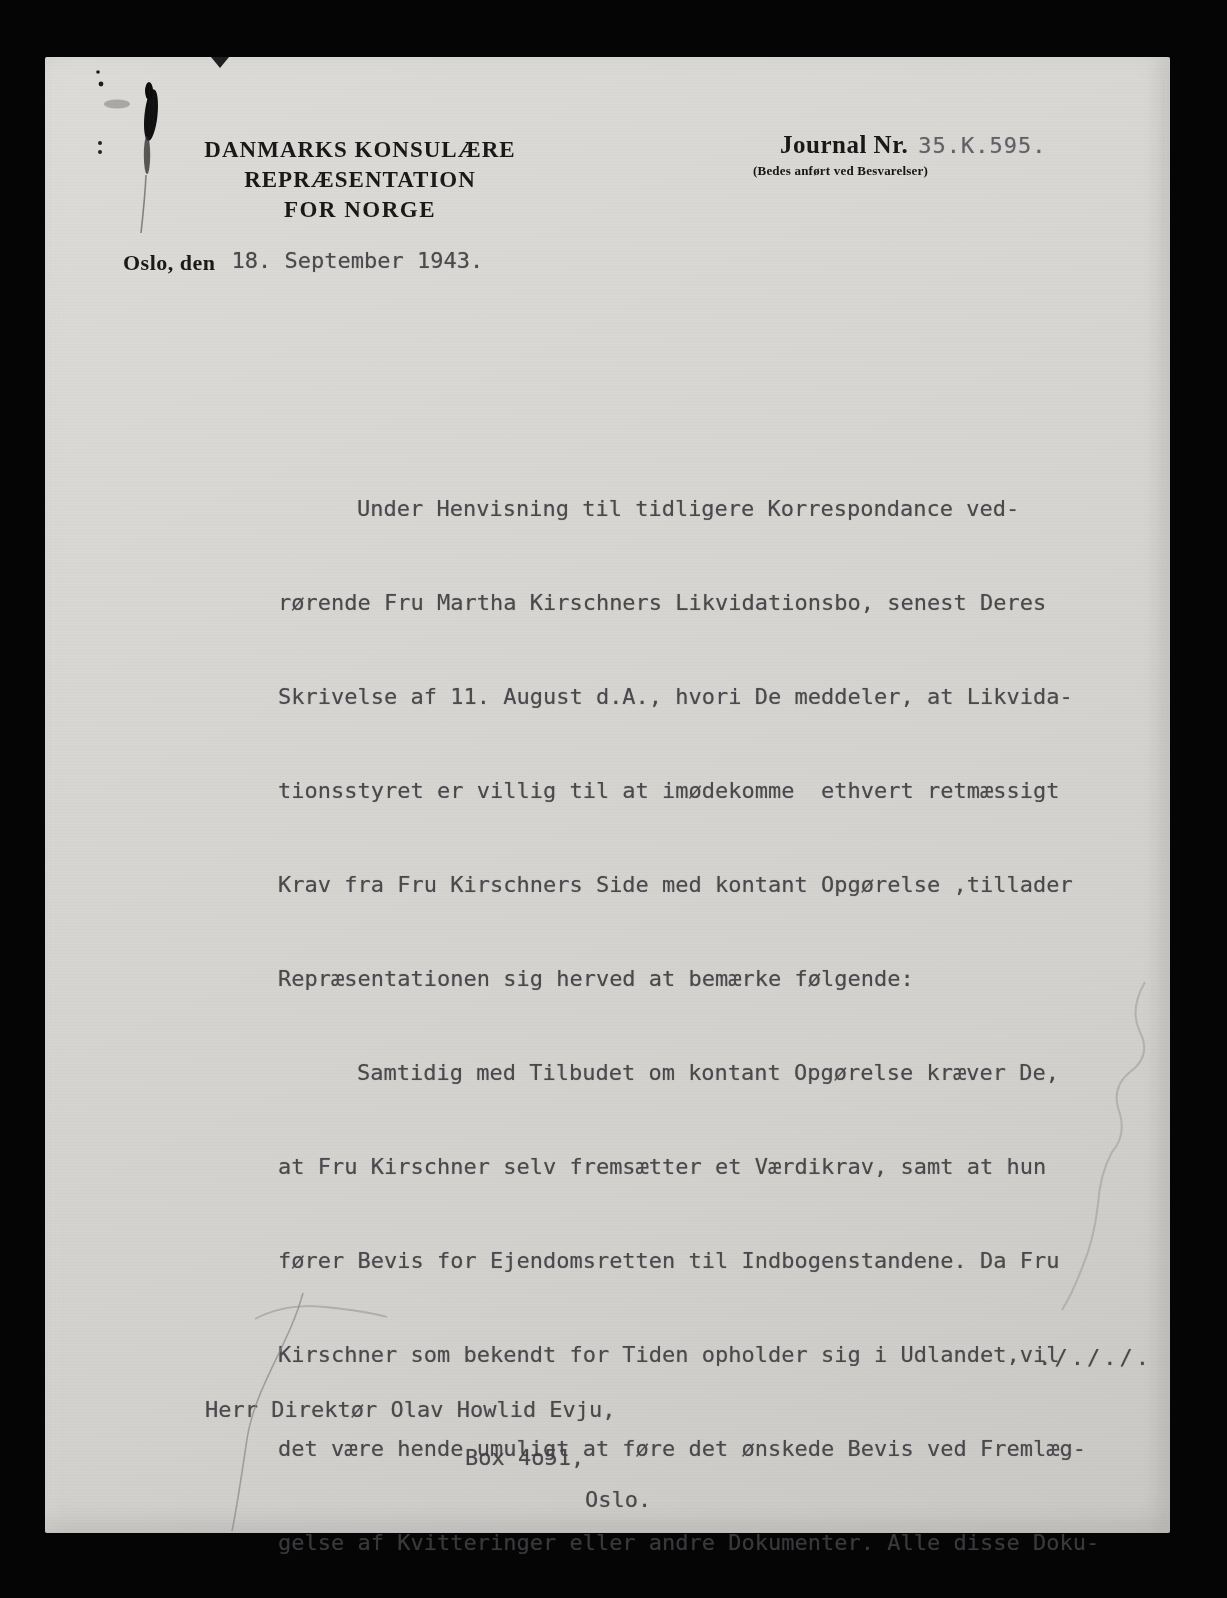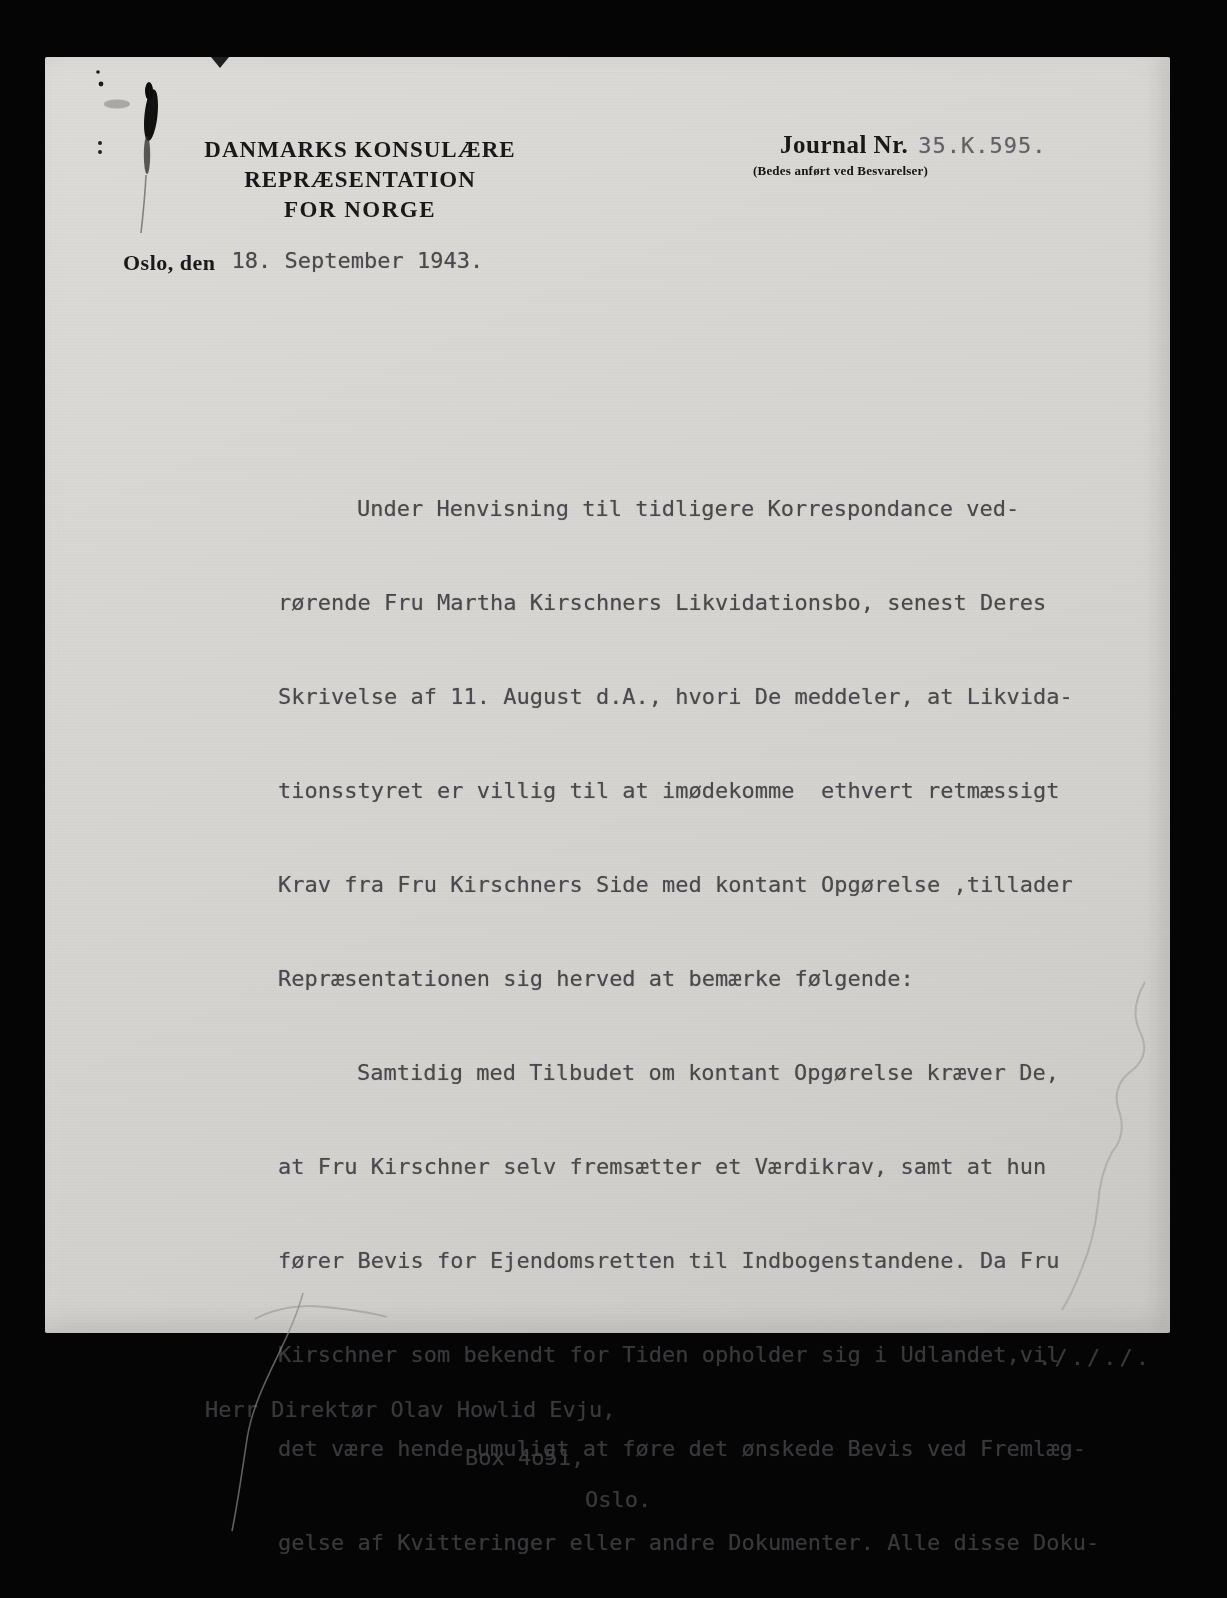--- a/index.html
+++ b/index.html
@@ -5,21 +5,21 @@
   html,body{margin:0;padding:0;}
   body{
     width:1227px;height:1598px;
     background:#050505;
     position:relative;
     overflow:hidden;
     font-family:"DejaVu Sans Mono",monospace;
   }
   
   .paper{
-    position:absolute;left:45px;top:57px;width:1125px;height:1276px;
+    position:absolute;left:45px;top:57px;width:1125px;height:1476px;
     background:linear-gradient(155deg,#dcdbd8 0%,#d6d5d2 40%,#d2d1ce 70%,#c9c8c5 100%);
     box-shadow:inset -10px 0 22px rgba(0,0,0,.07), inset 0 -12px 26px rgba(0,0,0,.06),
                inset 6px 4px 18px rgba(255,255,255,.25);
     border-radius:2px;
   }
   .paper::after{ 
     content:"";position:absolute;inset:0;pointer-events:none;
     background-image:
       repeating-linear-gradient(0deg, rgba(0,0,0,.015) 0 1px, transparent 1px 3px),
       repeating-linear-gradient(90deg, rgba(255,255,255,.02) 0 1px, transparent 1px 4px);

